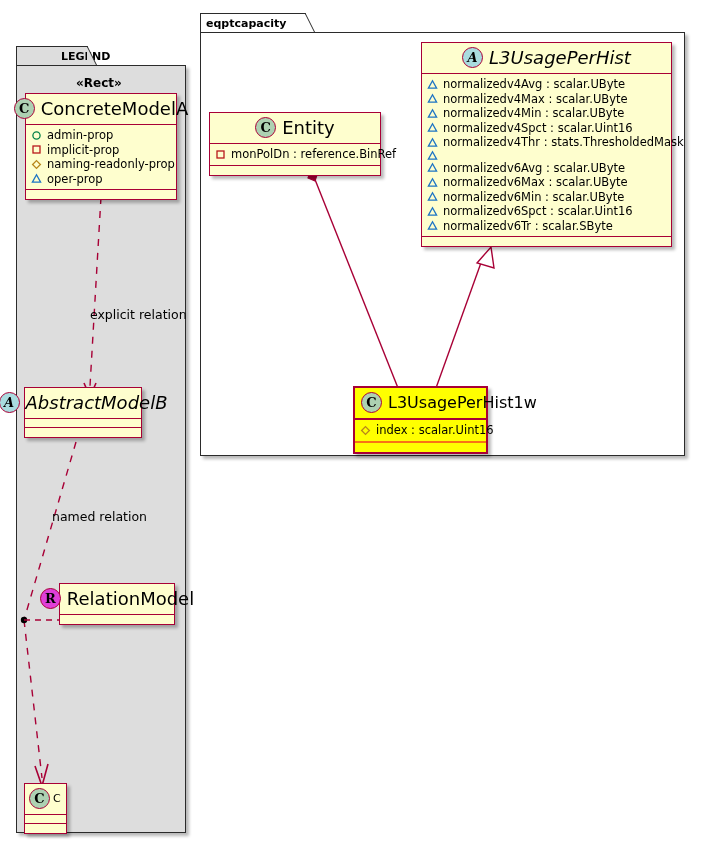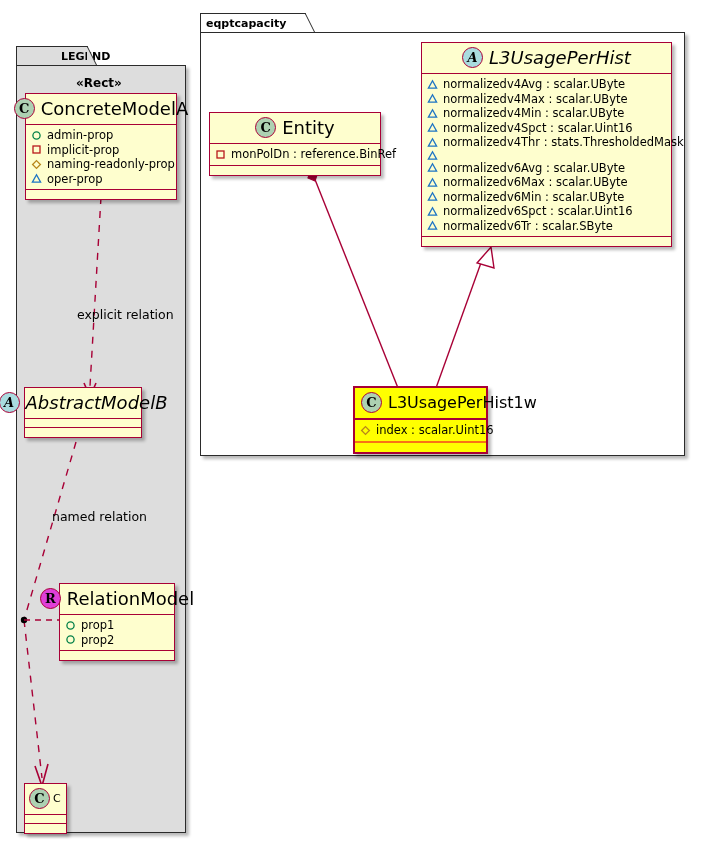--- a/index.html
+++ b/index.html
@@ -258,21 +258,21 @@
       <line x1="314" y1="177" x2="398" y2="388" stroke="#a80036" stroke-width="1.4"></line>
       <path d="M311,169 L318,172 L315,181 L308,178 Z" fill="#a80036" stroke="#a80036" stroke-width="1.2"></path>
     </g>
 
     <g>
       <line x1="436" y1="388" x2="482" y2="260" stroke="#a80036" stroke-width="1.4"></line>
       <path d="M477,263 L491,247 L494,268 Z" fill="#ffffff" stroke="#a80036" stroke-width="1.4"></path>
     </g>
   </svg>
 
-  <div class="edge-label" style="left:77px; top:307px;">explicit relation</div>
+  <div class="edge-label" style="left:90px; top:307px;">explicit relation</div>
   <div class="edge-label" style="left:52px; top:509px;">named relation</div>
 
   <div class="stereotype" style="left:76px; top:76px;">«Rect»</div>
 
   <div class="umlclass" id="cls-concretemodela" style="left:25px; top:93px; width:152px;">
     <div class="cls-header">
       <span class="badge badge-C">C</span>
       <span class="cls-title">ConcreteModelA</span>
     </div>
     <div class="cls-attrs">
@@ -319,38 +319,20 @@
     </div>
     <div class="cls-divider"></div>
     <div class="cls-ops" style="height:9px;"></div>
   </div>
 
   <div class="umlclass" id="cls-relationmodel" style="left:59px; top:583px; width:116px;">
     <div class="cls-header">
       <span class="badge badge-R">R</span>
       <span class="cls-title">RelationModel</span>
     </div>
-    <div class="cls-attrs">
-      <div class="attr">
-        <span class="vis">
-          <svg width="11" height="11" viewBox="0 0 11 11">
-              <circle cx="5.5" cy="5.5" r="3.6" fill="none" stroke="#038048" stroke-width="1.3"></circle>
-            </svg>
-        </span>
-        <span>prop1</span>
-      </div>
-      <div class="attr">
-        <span class="vis">
-          <svg width="11" height="11" viewBox="0 0 11 11">
-              <circle cx="5.5" cy="5.5" r="3.6" fill="none" stroke="#038048" stroke-width="1.3"></circle>
-            </svg>
-        </span>
-        <span>prop2</span>
-      </div>
-    </div>
     <div class="cls-ops" style="height:9px;"></div>
   </div>
 
   <div class="umlclass" id="cls-c" style="left:24px; top:783px; width:43px;">
     <div class="cls-header" style="padding:4px 4px 5px 4px; justify-content:flex-start; gap:3px;">
       <span class="badge badge-C">C</span>
       <span class="cls-title" style="font-size:11px;">C</span>
     </div>
     <div class="cls-divider"></div>
     <div class="cls-ops" style="height:9px;"></div>

